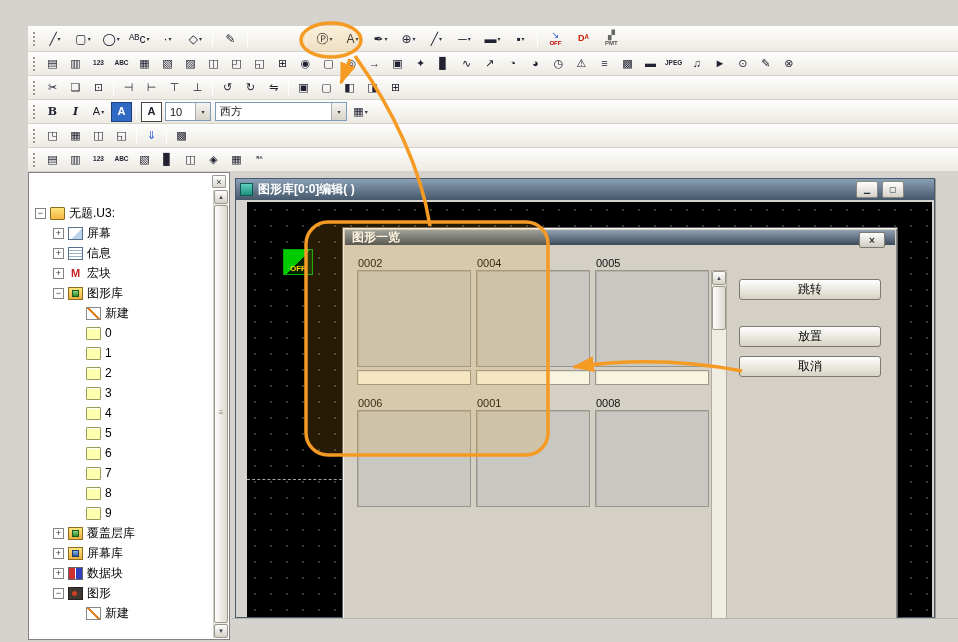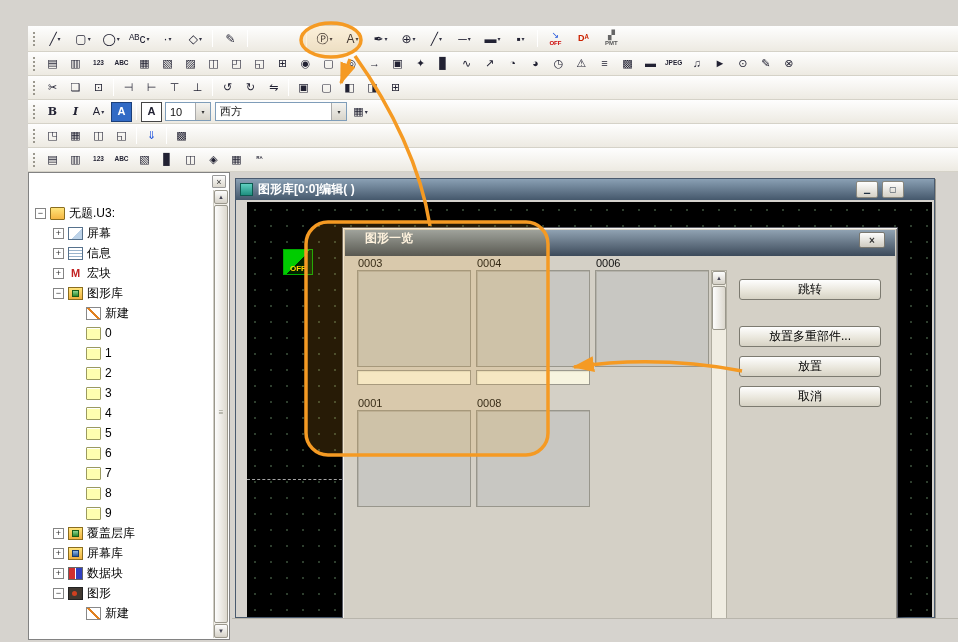--- a/index.html
+++ b/index.html
@@ -66,21 +66,21 @@
   .win-btn{position:absolute;width:22px;height:17px;top:2px;background:linear-gradient(#fefefe,#d5d1c6);border:1px solid #8a887e;border-radius:2px;font-size:8px;color:#234;display:flex;align-items:center;justify-content:center;padding:0}
   .win-btn.min{right:56px}
   .win-btn.max{right:30px}
   .canvas{position:absolute;left:11px;top:23px;right:2px;bottom:0;background-color:#000;background-image:radial-gradient(circle,#2e3e2e 1px,transparent 1.3px);background-size:16px 16px}
   .off-object{position:absolute;left:36px;top:47px;width:30px;height:26px;background:linear-gradient(135deg,#00cc00 0 50%,#002200 50%);border:1px solid #00aa00;display:flex;align-items:flex-end;justify-content:center}
   .off-object span{font-size:8px;font-weight:bold;color:#ffd400;line-height:10px}
   .guide-line{position:absolute;left:0;top:277px;width:100px;border-top:1px dashed #cfcfcf;opacity:.8}
 
   
   #dialog{position:absolute;left:342px;top:227px;width:556px;height:430px;background:#d4d0c6;border:1px solid #585a64;box-shadow:inset 1px 1px 0 #f5f3ee,inset -1px -1px 0 #8a8880,2px 3px 7px rgba(0,0,0,.45);z-index:30}
-  .dlg-title{height:26px;margin:2px;background:linear-gradient(#90a2b2,#3c4a5a);color:#fff;font-size:12px;font-weight:bold;display:flex;align-items:flex-start;padding:0 20px;position:relative}
+  .dlg-title{height:15px;margin:2px;background:linear-gradient(#90a2b2,#3c4a5a);color:#fff;font-size:12px;font-weight:bold;display:flex;align-items:center;padding:0 7px;position:relative}
   .dlg-close{position:absolute;right:10px;top:2px;width:26px;height:16px;background:linear-gradient(#fdfdfd,#cfcbc0);border:1px solid #7a7870;border-radius:2px;font-size:10px;font-weight:bold;color:#333;line-height:13px;text-align:center;padding:0}
   .dlg-grid{position:absolute;left:14px;top:29px;width:352px;display:grid;grid-template-columns:repeat(3,114px);column-gap:5px;row-gap:12px}
   .cell{display:flex;flex-direction:column}
   .clab{height:13px;font-size:11px;color:#111;padding-left:1px}
   .cprev{height:97px;background:#c8c7c2;border:1px solid #98968c;box-shadow:inset 1px 1px 0 #b4b2aa}
   .cprev.selp{background:#000;border:2px solid #a82222;display:flex;align-items:center;justify-content:center;box-shadow:none}
   .ptxt{border:1px solid #f0d060;background:#170a00;color:#f0a820;font-size:13px;font-weight:bold;font-style:italic;padding:4px 6px;letter-spacing:2px;white-space:nowrap;box-shadow:0 0 0 1px #402000,1px 1px 3px #000}
   .cname{height:15px;margin-top:3px;background:#f7f4e0;border:1px solid #9a988e;box-shadow:inset 1px 1px 1px #e4e1cc}
   .dlg-scroll{position:absolute;left:368px;top:42px;width:16px;height:352px;background:#f0ede2;border:1px solid #b0ada0}
   .sthumb2{position:absolute;top:15px;left:0;right:0;height:44px;background:linear-gradient(90deg,#fdfdfd,#dcd8ce);border:1px solid #9a978c;border-radius:2px}
@@ -550,26 +550,31 @@
   </div>
 </div>
 
 <div id="dialog">
   <div class="dlg-title">
     <span>图形一览</span>
     <button class="dlg-close">×</button>
   </div>
   <div class="dlg-grid" id="cellgrid">
       <div class="cell">
-        <div class="clab">0003</div>
+        <div class="clab">0002</div>
         <div class="cprev"></div>
         <div class="cname"></div>
       </div>
       <div class="cell">
         <div class="clab">0004</div>
+        <div class="cprev"></div>
+        <div class="cname"></div>
+      </div>
+      <div class="cell">
+        <div class="clab">0005</div>
         <div class="cprev"></div>
         <div class="cname"></div>
       </div>
       <div class="cell">
         <div class="clab">0006</div>
         <div class="cprev"></div>
       </div>
       <div class="cell">
         <div class="clab">0001</div>
         <div class="cprev"></div>
@@ -578,21 +583,20 @@
         <div class="clab">0008</div>
         <div class="cprev"></div>
       </div>
     </div>
   <div class="dlg-scroll">
     <div class="sarrow">▲</div>
     <div class="sthumb2"></div>
   </div>
   <div class="dlg-buttons" id="dlgbtns">
       <button class="dbtn">跳转</button>
-      <button class="dbtn">放置多重部件...</button>
       <button class="dbtn">放置</button>
       <button class="dbtn">取消</button>
     </div>
 </div>
 
 <div id="bottomstrip"></div>
 
 <svg id="annot" viewBox="0 0 958 642">
   <defs>
     <marker id="ah" markerUnits="userSpaceOnUse" markerWidth="30" markerHeight="22" refX="20" refY="8" orient="auto">

